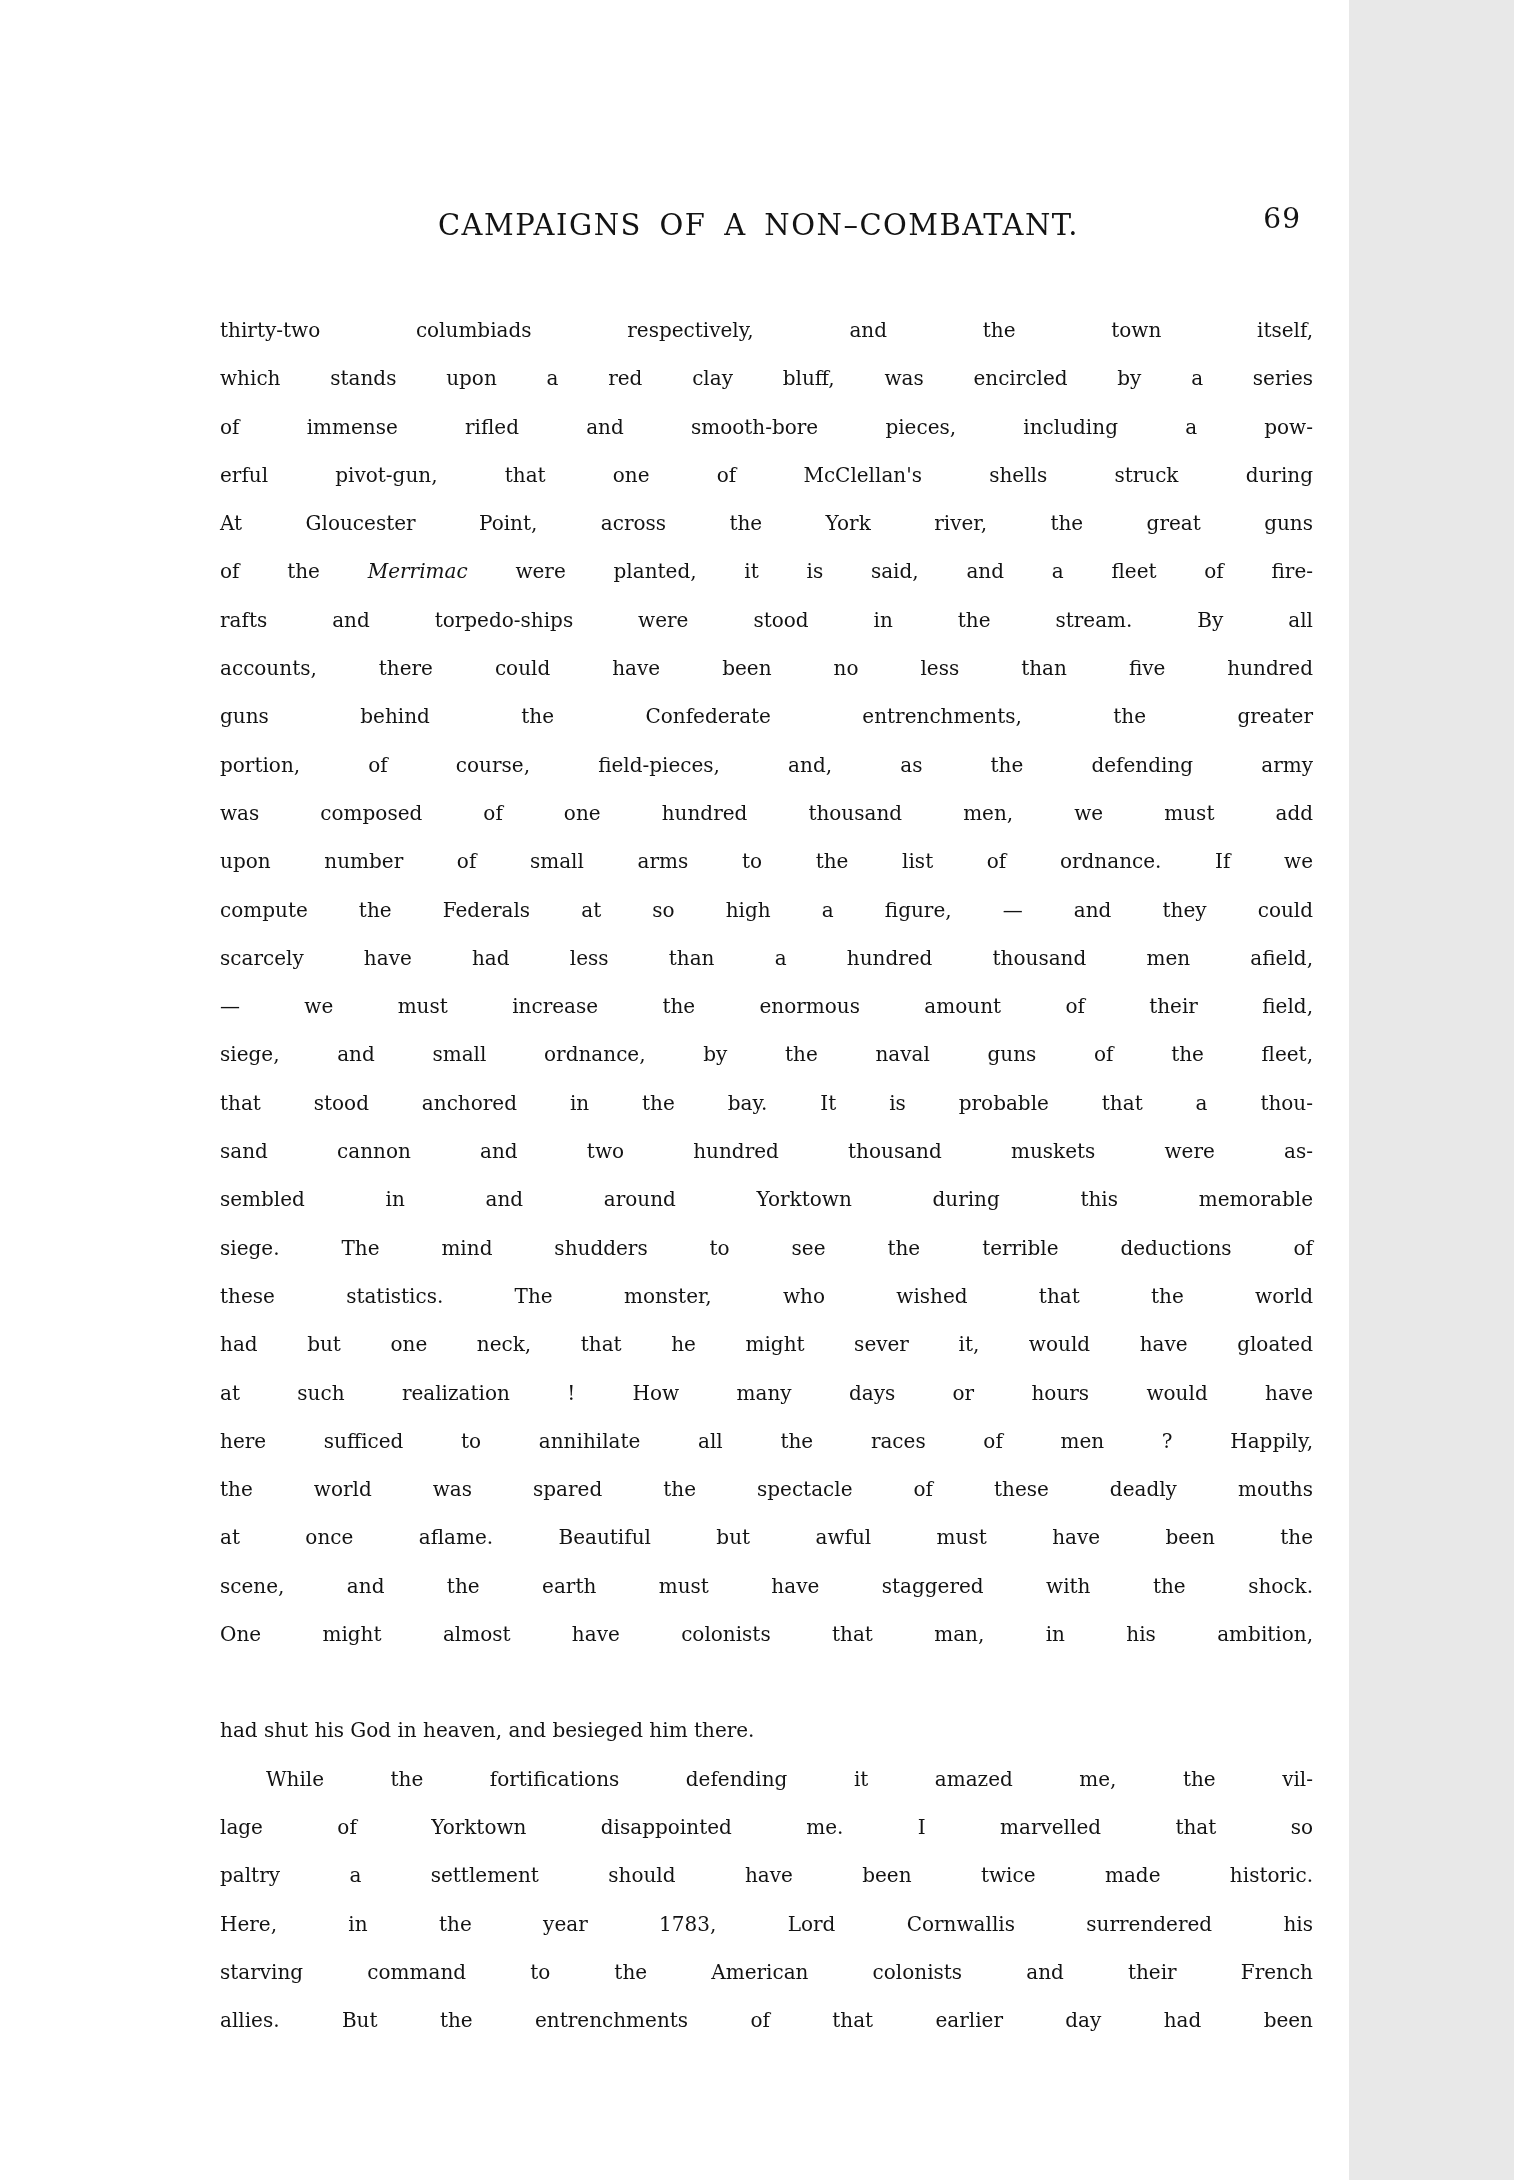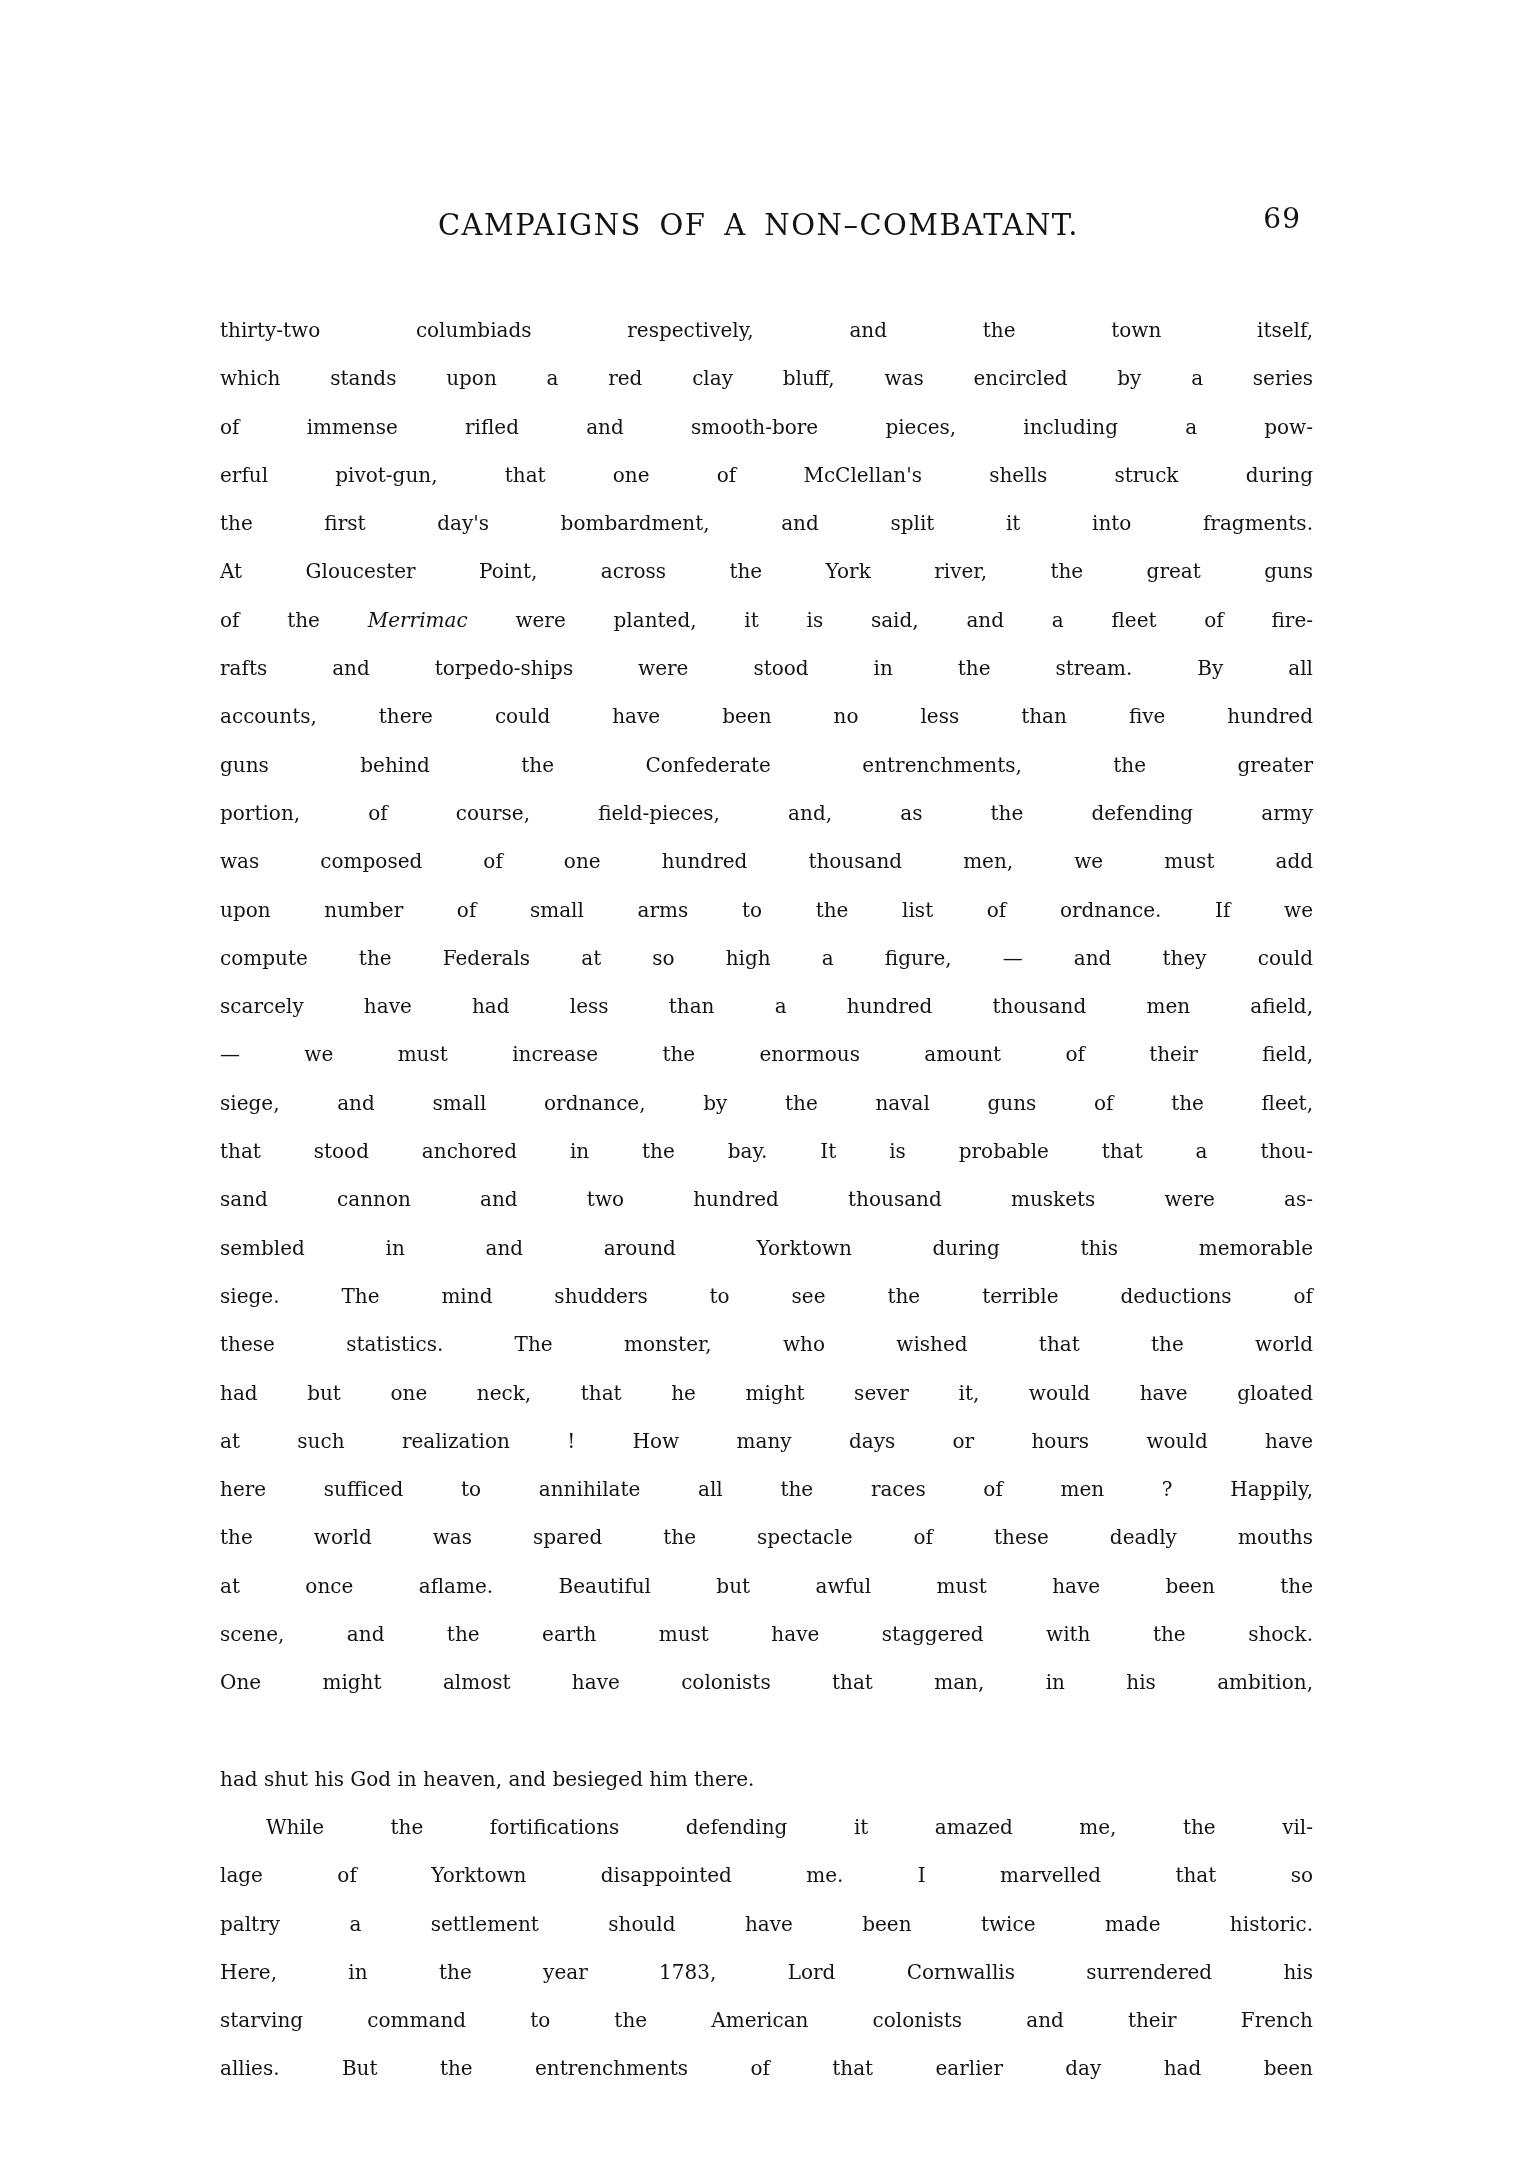--- a/index.html
+++ b/index.html
@@ -2,26 +2,27 @@
 <html><head>
 <meta charset="utf-8">
 <style>
   html, body {
     margin: 0;
     padding: 0;
     background: #e8e8e8;
   }
   .page {
     position: relative;
-    width: 1514px;
+    width: 1312px;
     height: 2180px;
     background: #ffffff;
     font-family: "DejaVu Serif", serif;
     color: #131313;
     overflow: hidden;
+    padding-left: 37px;
   }
   .running-header {
     position: absolute;
     left: 212px;
     top: 208px;
     width: 1093px;
     height: 40px;
   }
   .header-title {
     display: block;
@@ -68,21 +69,20 @@
 <div class="page">
   <div class="running-header">
     <span class="header-title">CAMPAIGNS OF A NON–COMBATANT.</span>
     <span class="page-number">69</span>
   </div>
   <div class="text-block">
       <div class="line"><span>thirty-two columbiads respectively, and the town itself,</span></div>
       <div class="line"><span>which stands upon a red clay bluff, was encircled by a series</span></div>
       <div class="line"><span>of immense rifled and smooth-bore pieces, including a pow-</span></div>
       <div class="line"><span>erful pivot-gun, that one of McClellan's shells struck during</span></div>
-      <div class="line"><span>the first day's bombardment, and split it into fragments.</span></div>
       <div class="line"><span>At Gloucester Point, across the York river, the great guns</span></div>
       <div class="line"><span>of the </span><span class="italic">Merrimac</span><span> were planted, it is said, and a fleet of fire-</span></div>
       <div class="line"><span>rafts and torpedo-ships were stood in the stream.  By all</span></div>
       <div class="line"><span>accounts, there could have been no less than five hundred</span></div>
       <div class="line"><span>guns behind the Confederate entrenchments, the greater</span></div>
       <div class="line"><span>portion, of course, field-pieces, and, as the defending army</span></div>
       <div class="line"><span>was composed of one hundred thousand men, we must add</span></div>
       <div class="line"><span>upon number of small arms to the list of ordnance.  If we</span></div>
       <div class="line"><span>compute the Federals at so high a figure, — and they could</span></div>
       <div class="line"><span>scarcely have had less than a hundred thousand men afield,</span></div>

